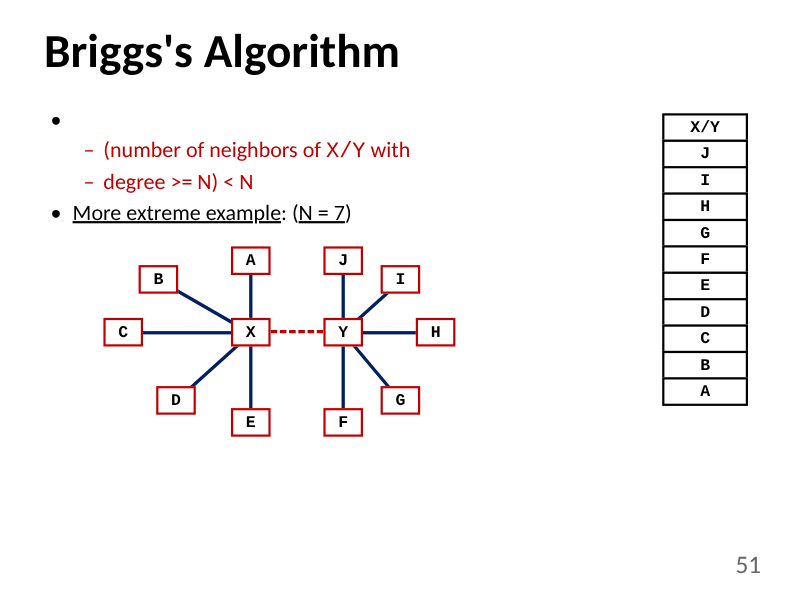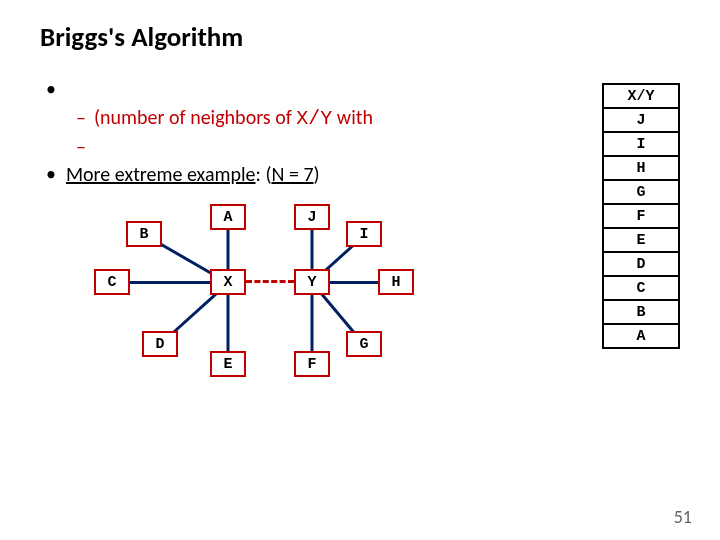--- a/index.html
+++ b/index.html
@@ -5,21 +5,21 @@
   * { margin: 0; padding: 0; box-sizing: border-box; }
   body {
     width: 720px;
     height: 540px;
     background: #fff;
     font-family: Calibri, Arial, sans-serif;
     position: relative;
     padding: 20px 40px;
   }
   .title {
-    font-size: 27px;
+    font-size: 43px;
     font-weight: bold;
     color: #000;
     margin-bottom: 24px;
   }
   .content {
     display: flex;
     gap: 20px;
   }
   .left {
     flex: 1;
@@ -100,21 +100,21 @@
     justify-content: center;
     font-family: 'Courier New', monospace;
     font-size: 15px;
     font-weight: bold;
     background: #fff;
   }
   .pagenum {
     position: absolute;
     bottom: 12px;
     right: 28px;
-    font-size: 18px;
+    font-size: 23px;
     color: #666;
   }
 </style>
 </head>
 <body>
 
 <div class="title">Briggs's Algorithm</div>
 
 <div class="content">
   <div class="left">
@@ -124,20 +124,21 @@
         <span class="bullet-dot">•</span>
       </div>
       <div class="sub-bullet-row">
         <span class="sub-dash red">–</span>
         <span class="red">
           <span>(number of neighbors of </span><span class="mono">X/Y</span><span> with</span>
         </span>
       </div>
       <div class="sub-bullet-row">
         <span class="sub-dash red">–</span>
+        <span class="red">degree &gt;= N) &lt; N</span>
       </div>
       <div class="bullet-row">
         <span class="bullet-dot">•</span>
         <span>
           <span class="under">More extreme example</span><span>: (</span><span class="under">N = 7</span><span>)</span>
         </span>
       </div>
     </div>
 
     <div class="graph">

